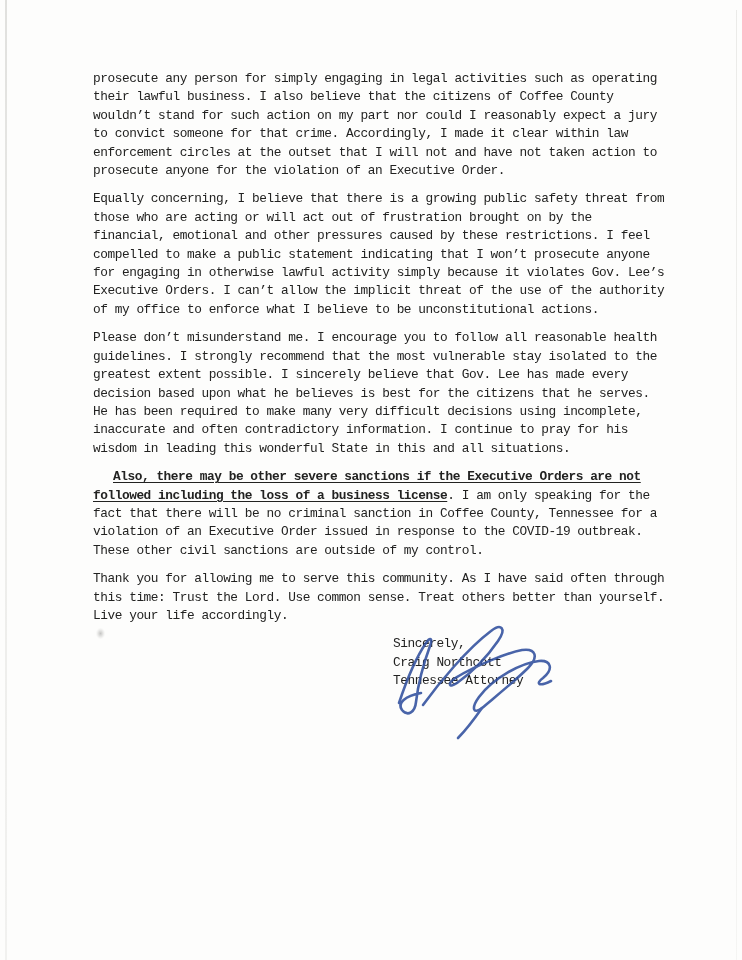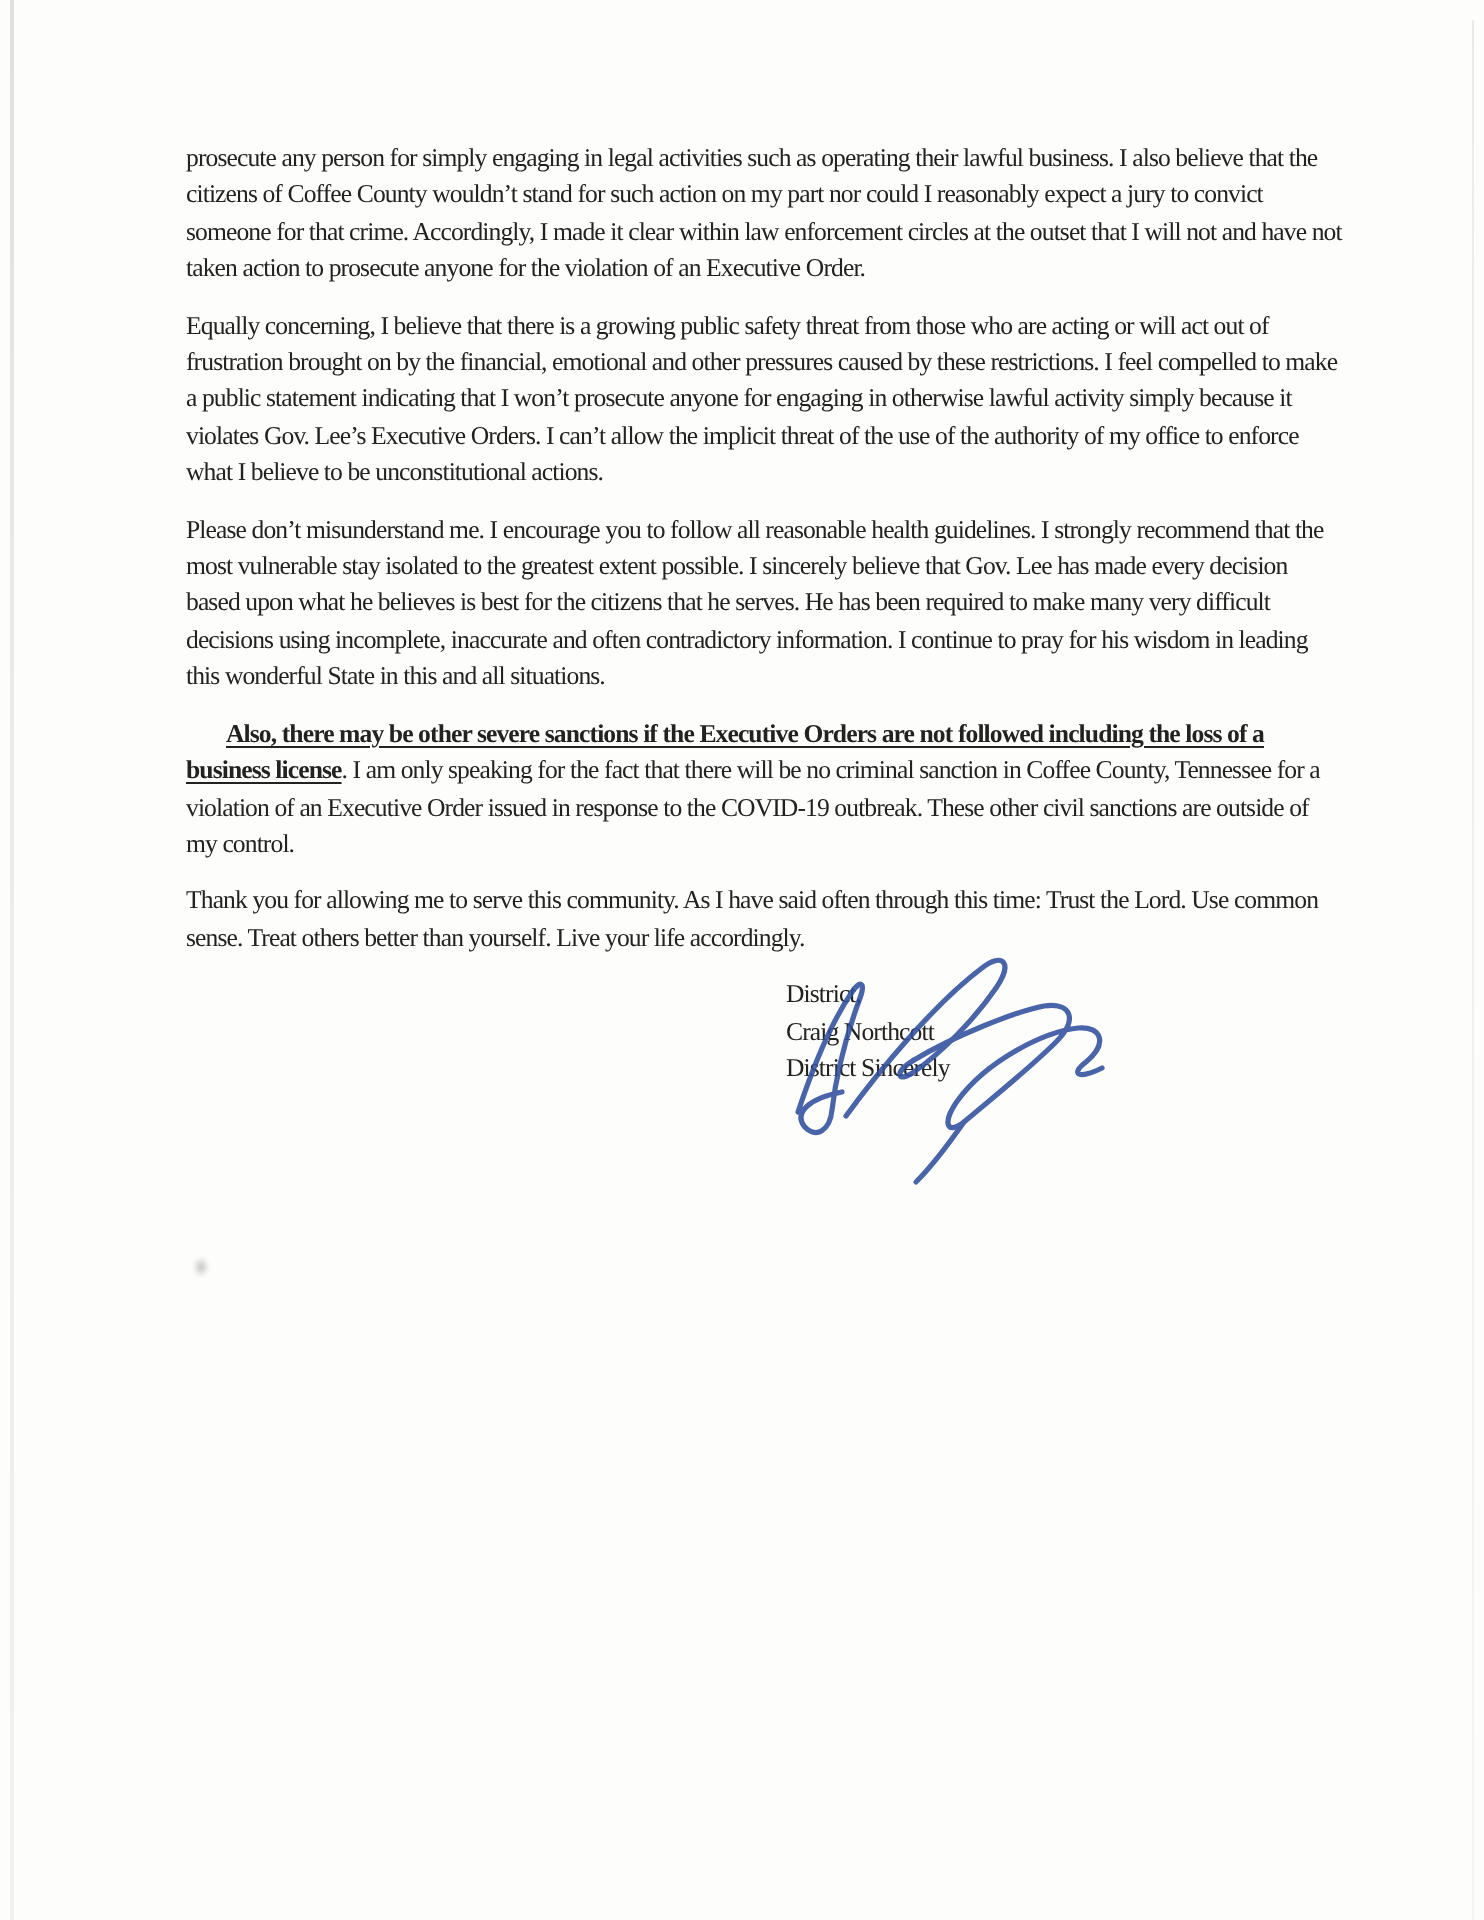--- a/index.html
+++ b/index.html
@@ -6,21 +6,21 @@
     margin: 0;
     padding: 0;
     background: #ffffff;
   }
   .scan-page {
     position: relative;
     width: 742px;
     height: 960px;
     background: #fdfdfc;
     overflow: hidden;
-    font-family: Liberation Serif, serif;
+    font-family: Liberation Mono, monospace;
   }
   
   .edge-left {
     position: absolute;
     left: 5px; top: 0; bottom: 0;
     width: 2px;
     background: linear-gradient(to bottom, #d9d9d6, #e7e7e4 40%, #eeeeec);
     opacity: 0.8;
   }
   .edge-right {
@@ -90,35 +90,35 @@
 
     <p>Equally concerning, I believe that there is a growing public safety threat from those who are acting or will act out of frustration brought on by the financial, emotional and other pressures caused by these restrictions. I feel compelled to make a public statement indicating that I won’t prosecute anyone for engaging in otherwise lawful activity simply because it violates Gov. Lee’s Executive Orders. I can’t allow the implicit threat of the use of the authority of my office to enforce what I believe to be unconstitutional actions.</p>
 
     <p>Please don’t misunderstand me. I encourage you to follow all reasonable health guidelines. I strongly recommend that the most vulnerable stay isolated to the greatest extent possible. I sincerely believe that Gov. Lee has made every decision based upon what he believes is best for the citizens that he serves. He has been required to make many very difficult decisions using incomplete, inaccurate and often contradictory information. I continue to pray for his wisdom in leading this wonderful State in this and all situations.</p>
 
     <p><span class="emph">Also, there may be other severe sanctions if the Executive Orders are not followed including the loss of a business license</span><span>. I am only speaking for the fact that there will be no criminal sanction in Coffee County, Tennessee for a violation of an Executive Order issued in response to the COVID-19 outbreak. These other civil sanctions are outside of my control.</span></p>
 
     <p>Thank you for allowing me to serve this community. As I have said often through this time: Trust the Lord. Use common sense. Treat others better than yourself. Live your life accordingly.</p>
 
     <div class="closing">
-      <div>District,</div>
+      <div>Sincerely,</div>
 
       <svg class="sig-svg" viewBox="0 0 190 122" xmlns="http://www.w3.org/2000/svg">
         <g fill="none" stroke="#31509e" stroke-width="2.6" stroke-linecap="round" opacity="0.88">
 
           <path d="M34,84 C40,66 50,40 61,24 C65,18 68,19 65,27 C58,46 53,66 51,83
                    C50,93 43,98 37,91 C32,84 40,77 56,74"></path>
 
           <path d="M58,86 C74,64 102,30 126,12 C136,4 142,9 133,22 C122,38 106,54 92,64
                    C83,70 82,64 92,58"></path>
 
           <path d="M92,58 C112,46 142,34 157,31 C171,29 174,38 163,49 C150,62 130,78 117,89
                    C108,96 106,89 114,78 C128,59 156,44 174,42 C186,41 189,50 178,59
                    C170,65 174,68 186,62"></path>
           <path d="M117,89 C110,99 100,112 93,119"></path>
         </g>
       </svg>
 
       <div class="name">Craig Northcott</div>
-      <div>District Sincerely</div>
+      <div>Tennessee Attorney</div>
     </div>
   </div>
 </div>
 
 </body></html>

